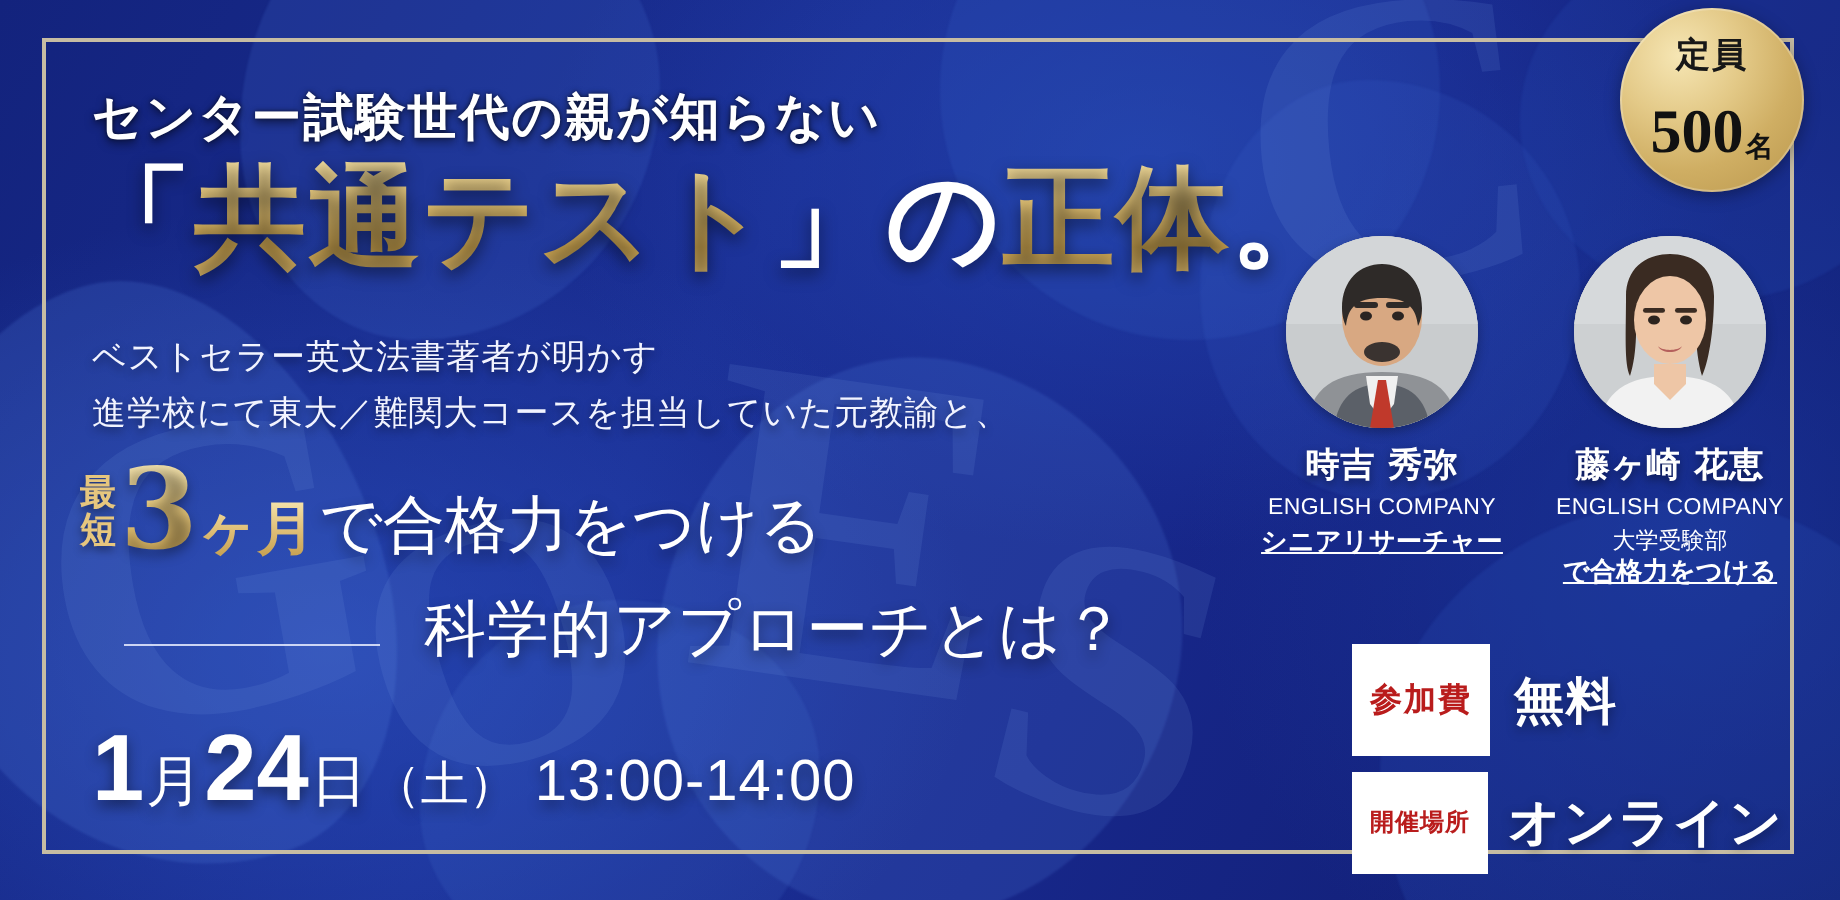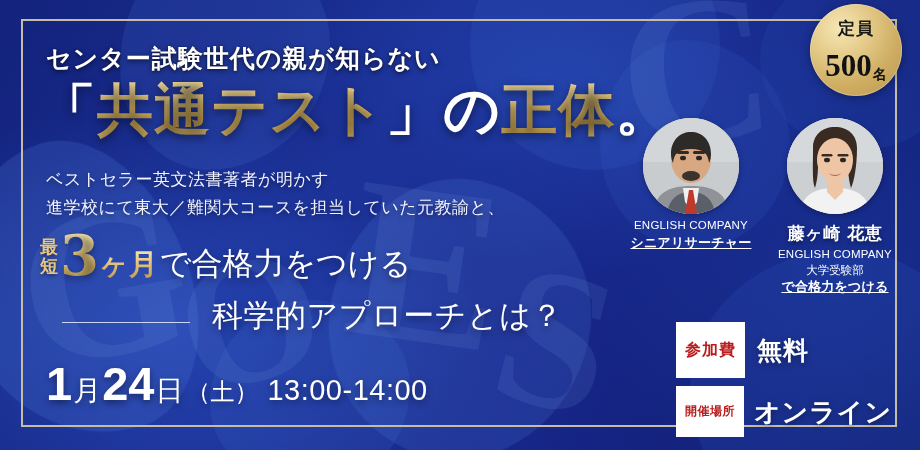--- a/index.html
+++ b/index.html
@@ -460,20 +460,21 @@
             <path d="M46 72h4l4 24-6 6-6-6z" fill="#c0392b"></path>
             <ellipse cx="48" cy="41" rx="20" ry="24" fill="#d8a882"></ellipse>
             <path d="M28 36c0-14 9-22 20-22s20 8 20 22c0 4-1 7-2 9-1-9-5-14-18-14s-17 5-18 14c-1-2-2-5-2-9z" fill="#2e2a28"></path>
             <ellipse cx="48" cy="58" rx="9" ry="5" fill="#3a3330"></ellipse>
             <ellipse cx="40" cy="40" rx="3" ry="2.3" fill="#2a2422"></ellipse>
             <ellipse cx="56" cy="40" rx="3" ry="2.3" fill="#2a2422"></ellipse>
             <rect x="34" y="33" width="12" height="3" rx="1.5" fill="#2e2a28"></rect>
             <rect x="50" y="33" width="12" height="3" rx="1.5" fill="#2e2a28"></rect>
           </svg>
         </div>
+        <div class="sp-name">時吉 秀弥</div>
         <div class="sp-org">ENGLISH COMPANY</div>
         <div class="sp-role">シニアリサーチャー</div>
       </div>
 
       <div class="speaker">
         <div class="avatar">
           <svg viewBox="0 0 96 96" xmlns="http://www.w3.org/2000/svg" aria-hidden="true">
             <rect x="0" y="0" width="96" height="96" fill="#cdd0d2"></rect>
             <rect x="0" y="0" width="96" height="44" fill="#d6d9db"></rect>
             <path d="M12 96c3-18 14-26 36-26s33 8 36 26z" fill="#f2f2f2"></path>

